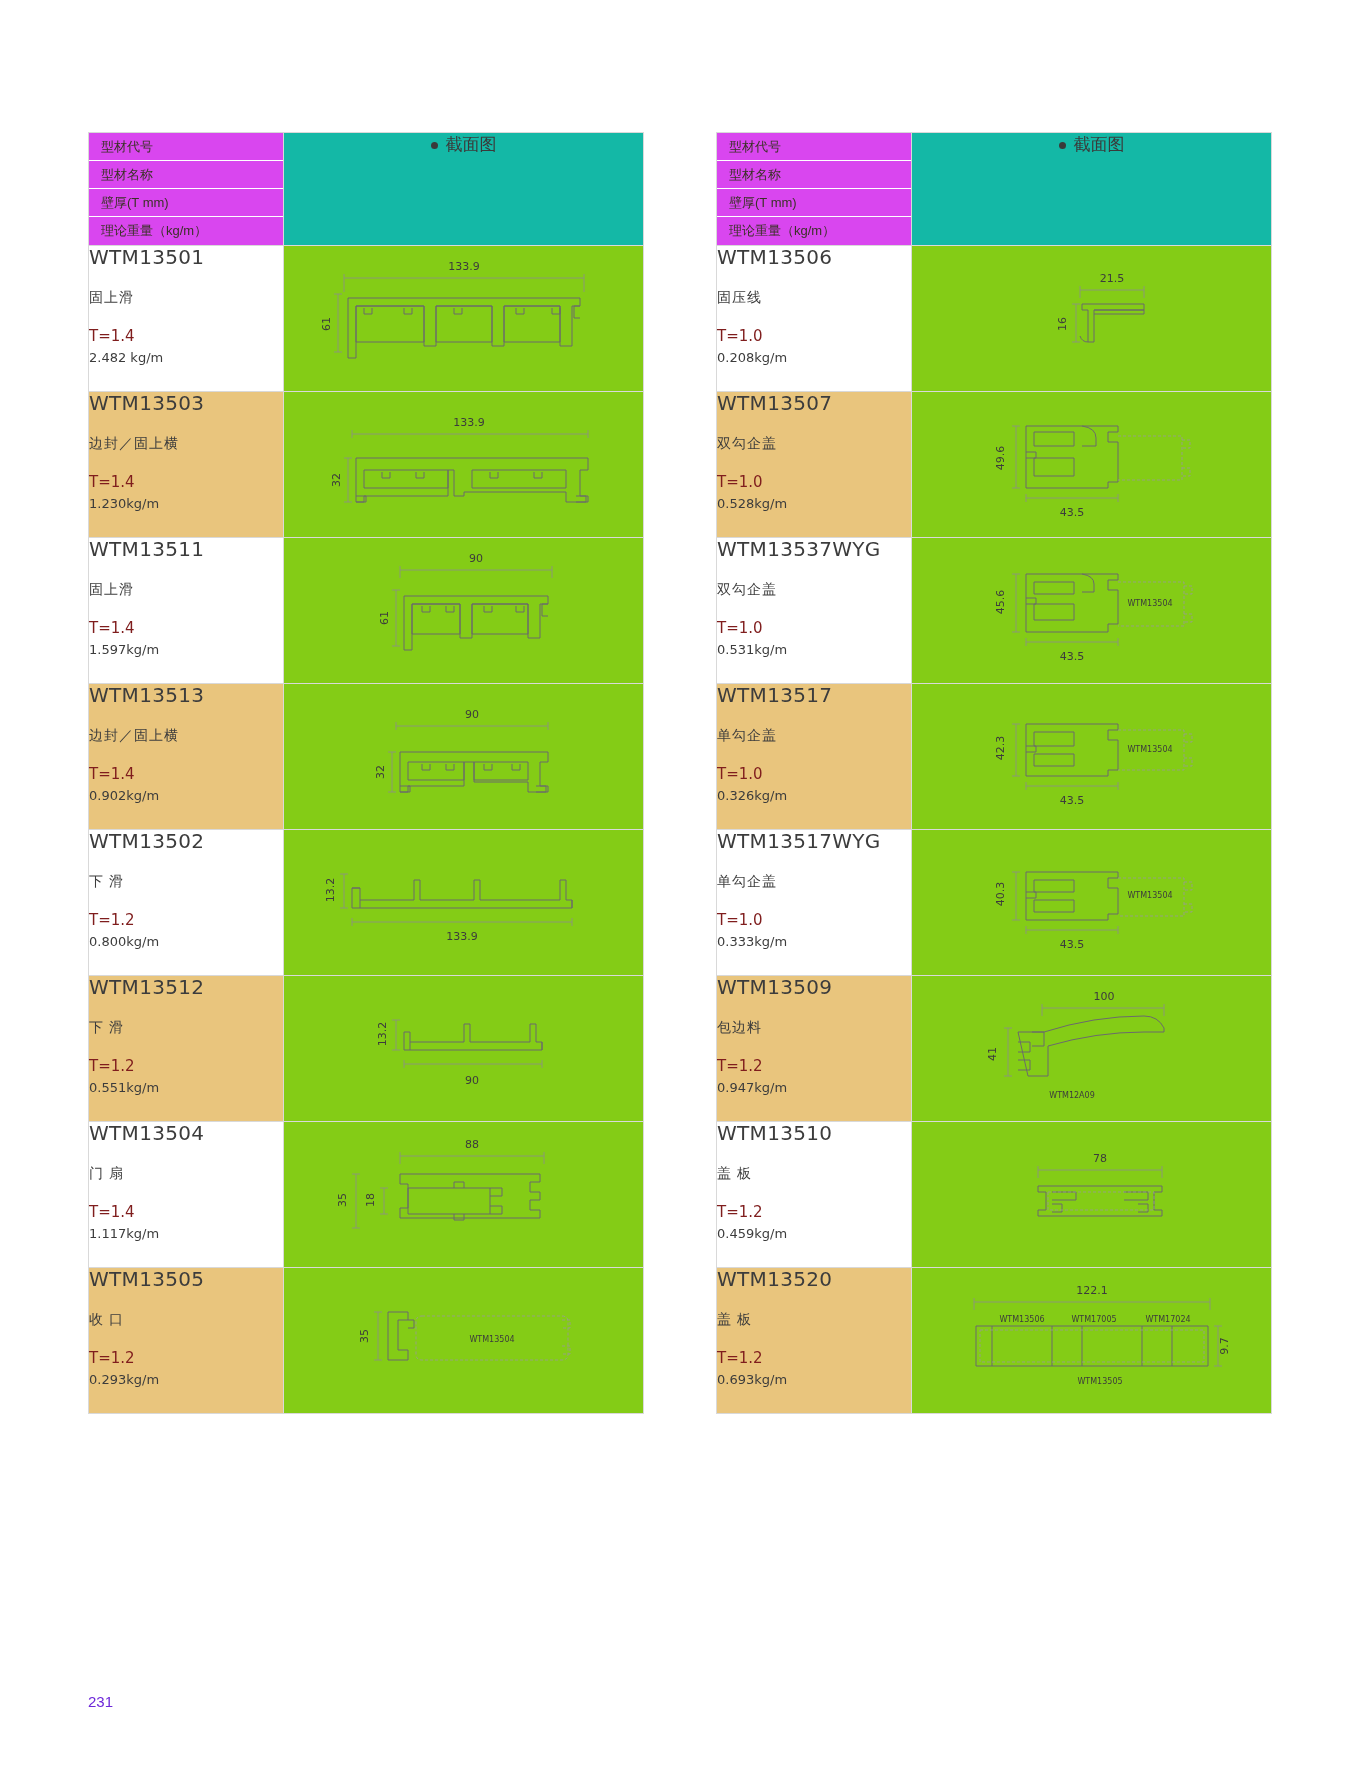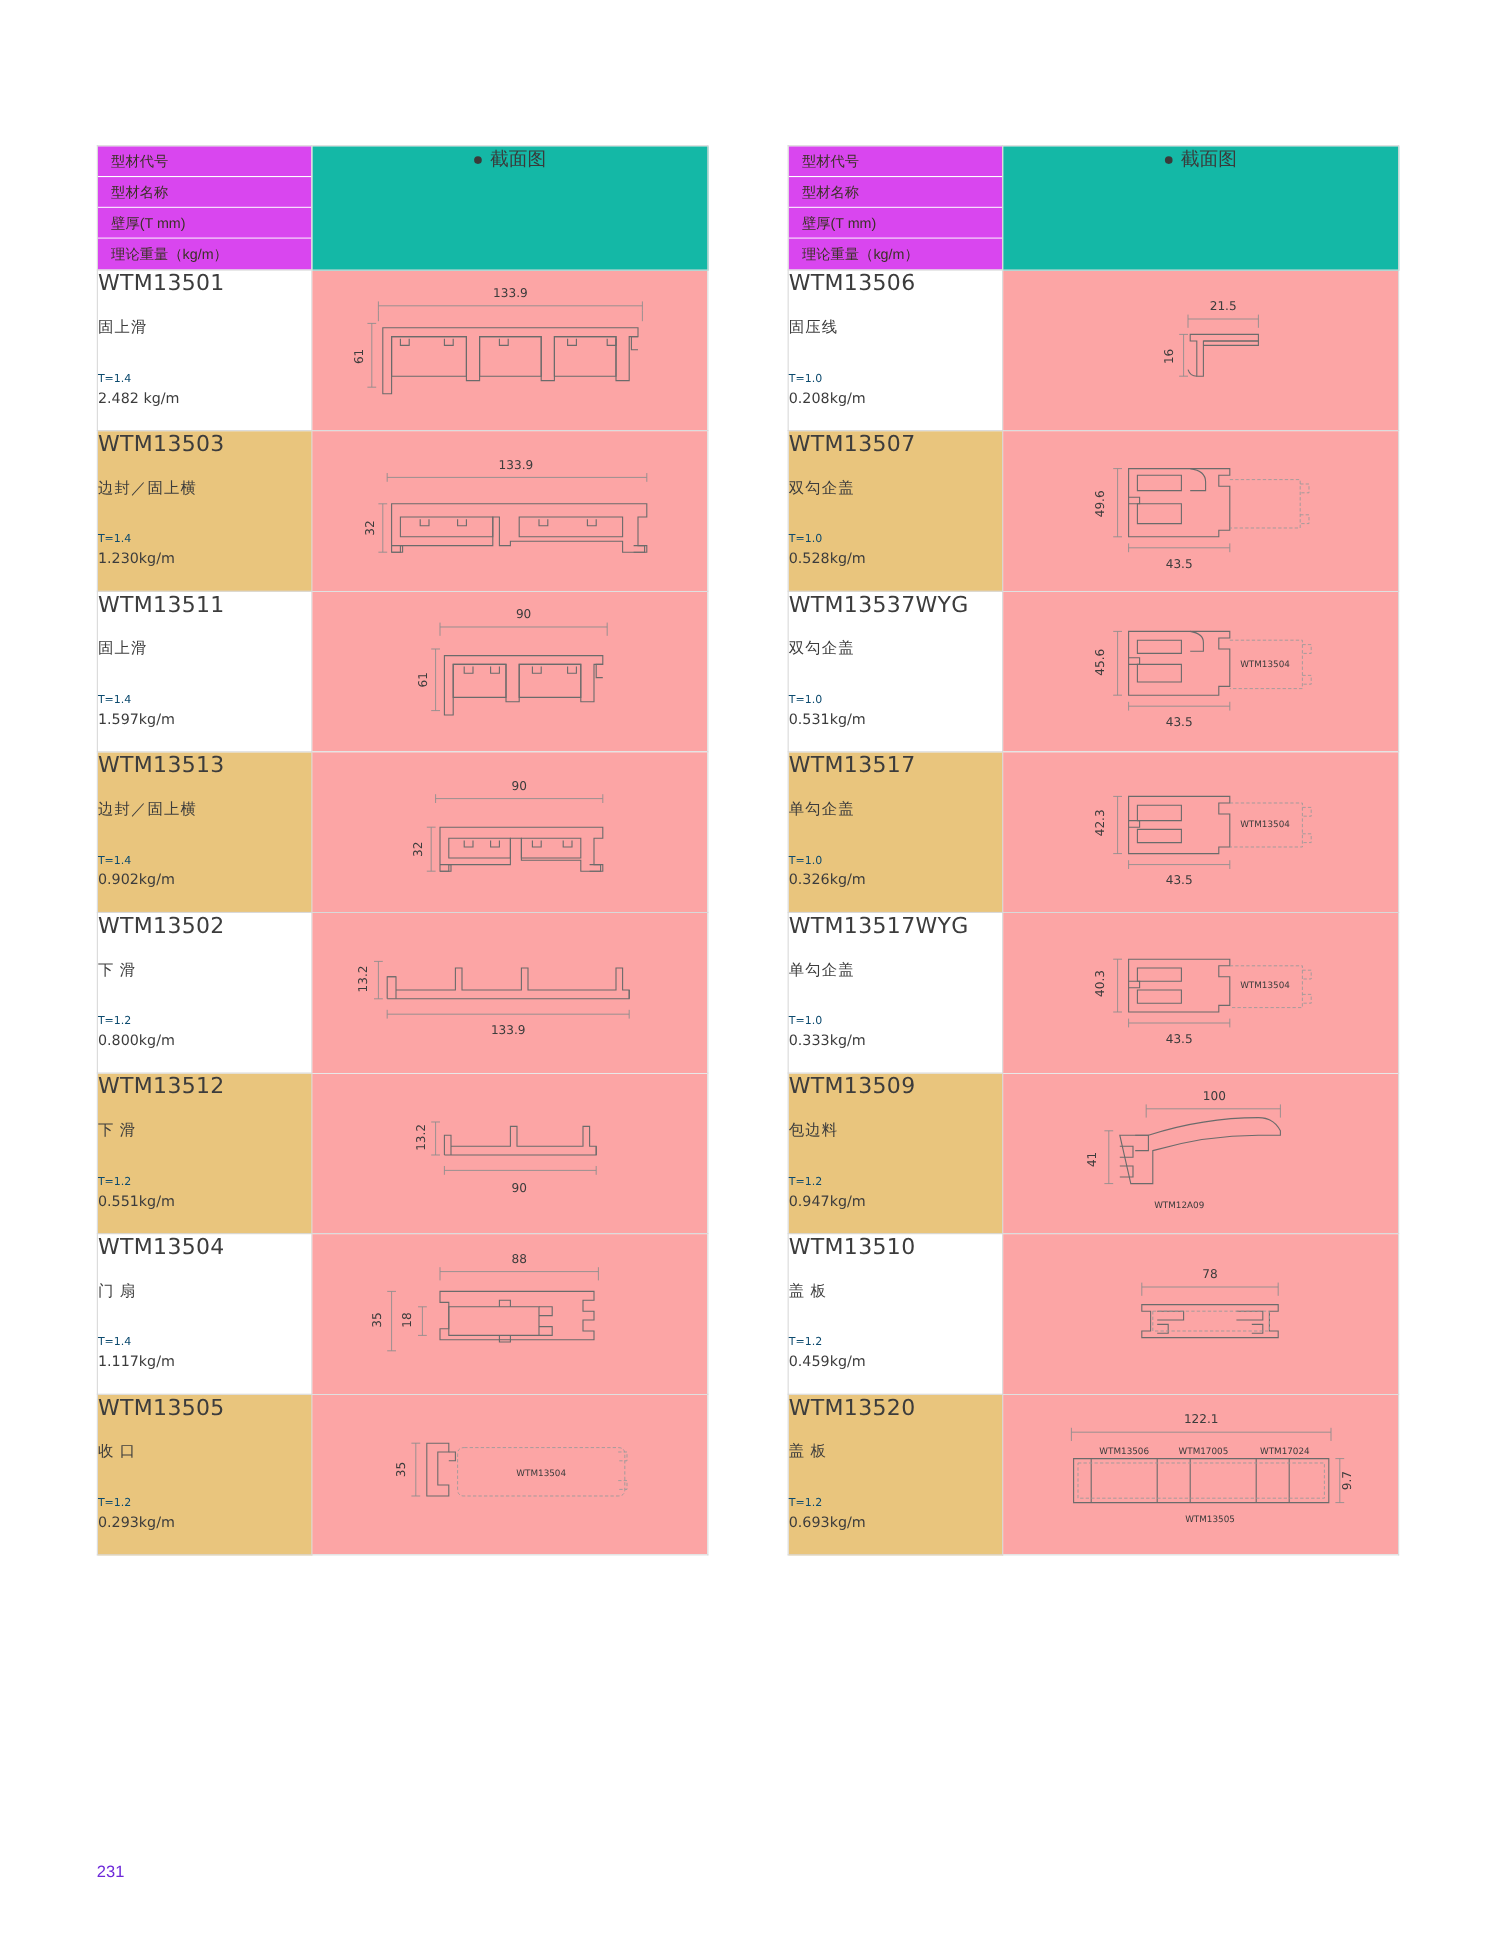--- a/index.html
+++ b/index.html
@@ -72,29 +72,29 @@
   .info.gold{background:#e9c57d;}
   .info.white{background:#ffffff;}
   .info .pcode{
     font-size:20px;color:#3c3c3c;letter-spacing:.3px;line-height:1.1;
     font-family:"DejaVu Sans", sans-serif;
   }
   .info .pname{
     font-size:14px;color:#3c3c3c;margin-top:21px;letter-spacing:1px;
   }
   .info .pt{
-    font-size:10px;color:#0c4a6e;margin-top:30px;line-height:1.55;
+    font-size:15px;color:#7f1d1d;margin-top:18px;line-height:1.55;
     font-family:"DejaVu Sans", sans-serif;
   }
   .info .pw{
     font-size:13px;color:#3c3c3c;line-height:1.55;
     font-family:"DejaVu Sans", sans-serif;
   }
   .fig{
-    background:#fca5a5;
+    background:#84cc16;
     text-align:right;vertical-align:middle;
     height:145px;
     position:relative;
   }
   .fig svg{display:block;margin:0 auto;}
   
   .pageno{
     position:absolute;left:88px;bottom:62px;
     font-size:15px;color:#6d28d9;
     font-family:Liberation Sans, sans-serif;

